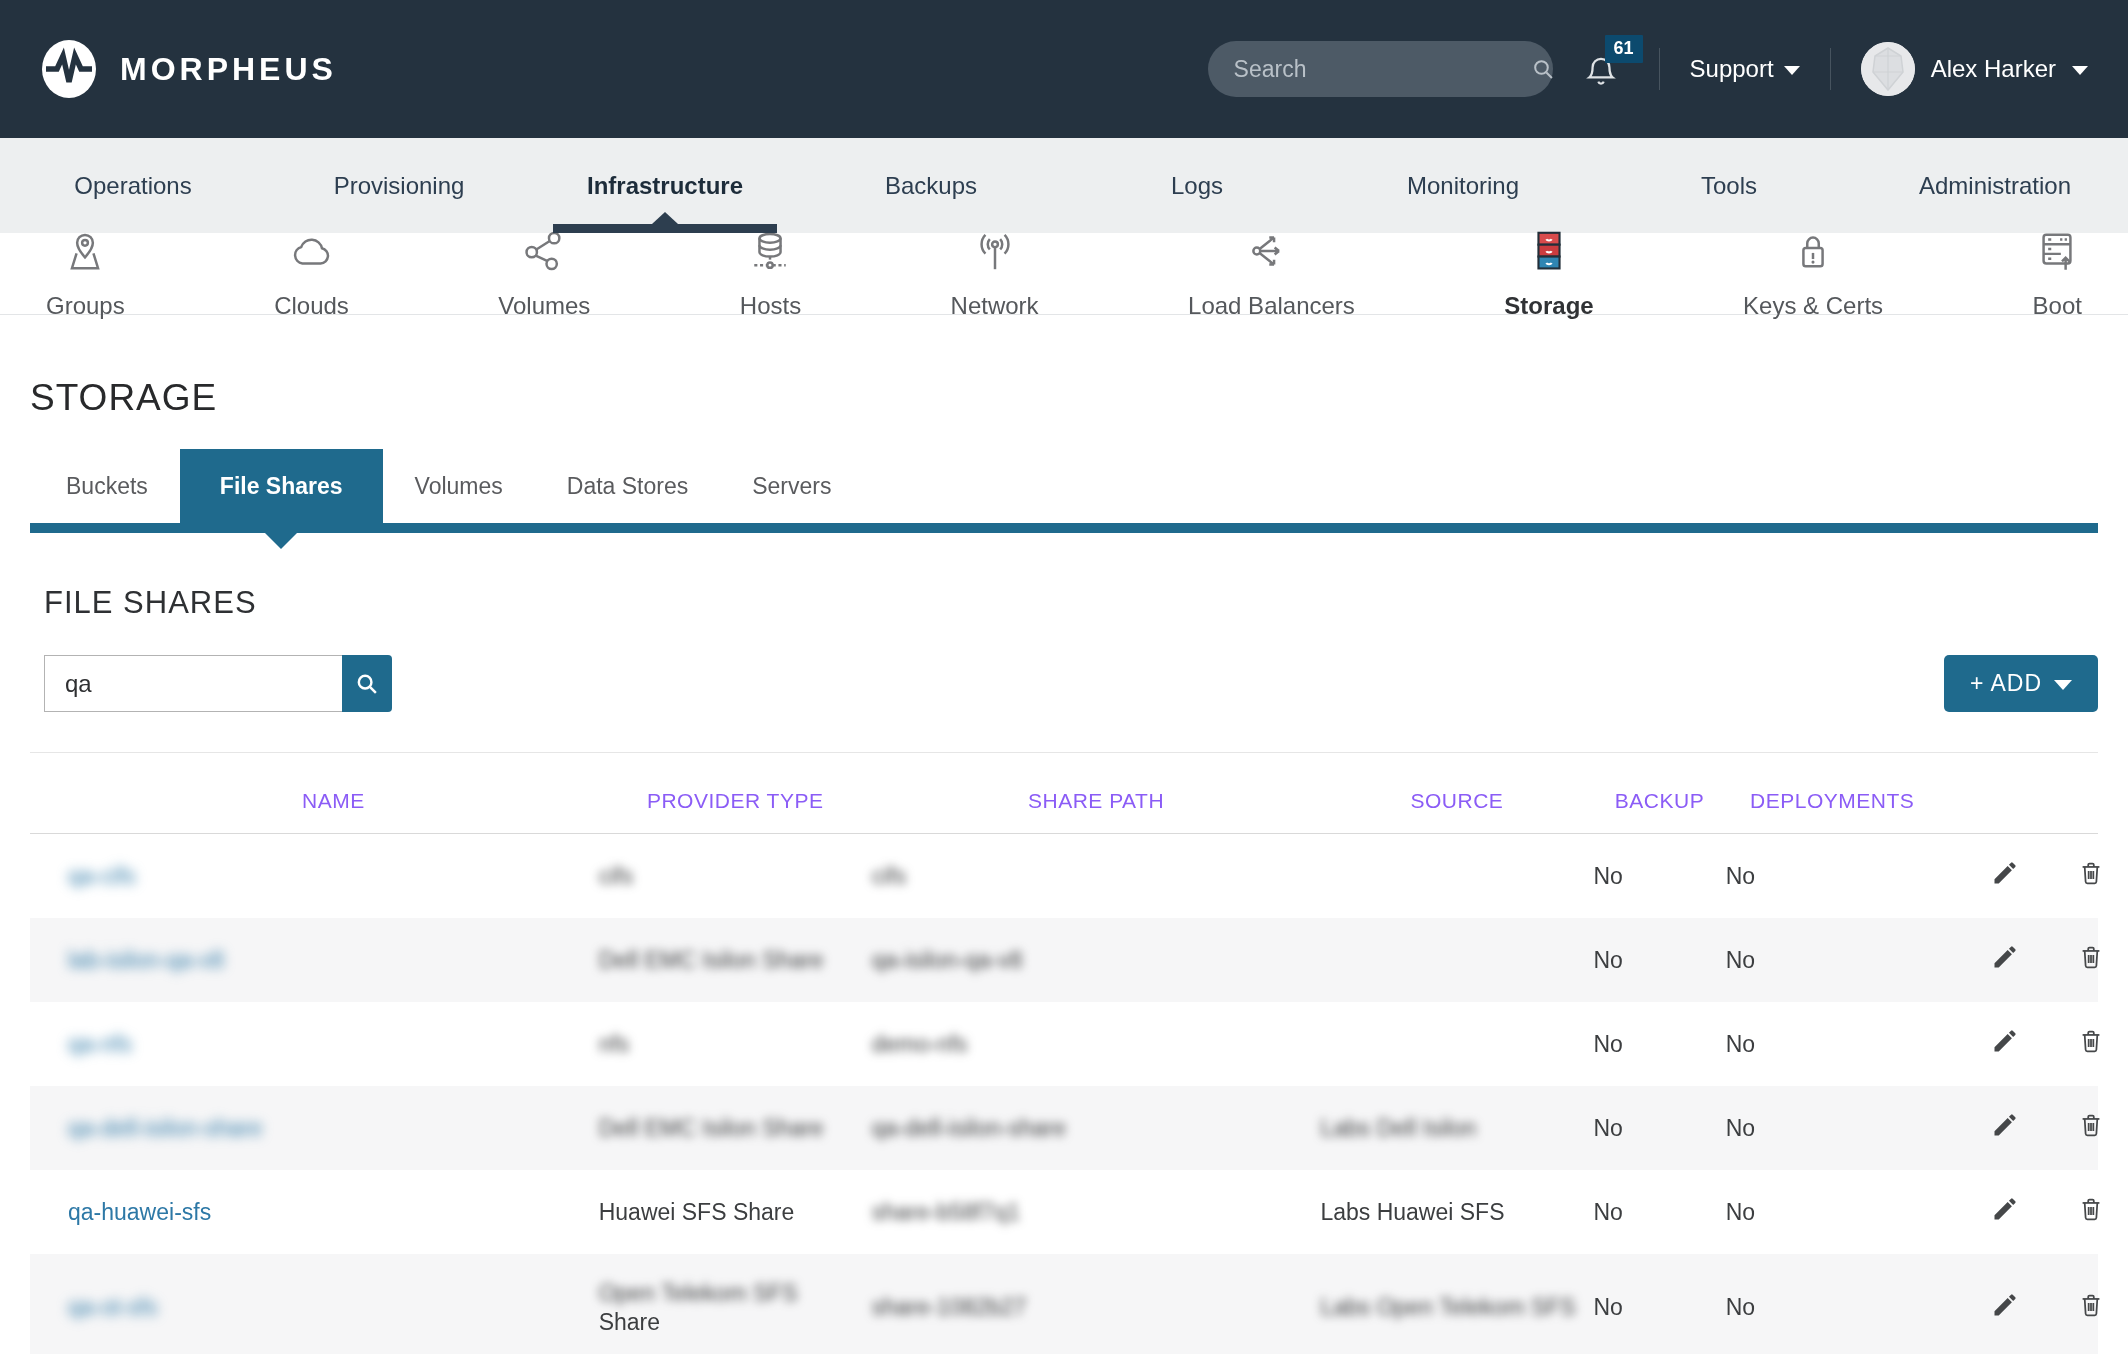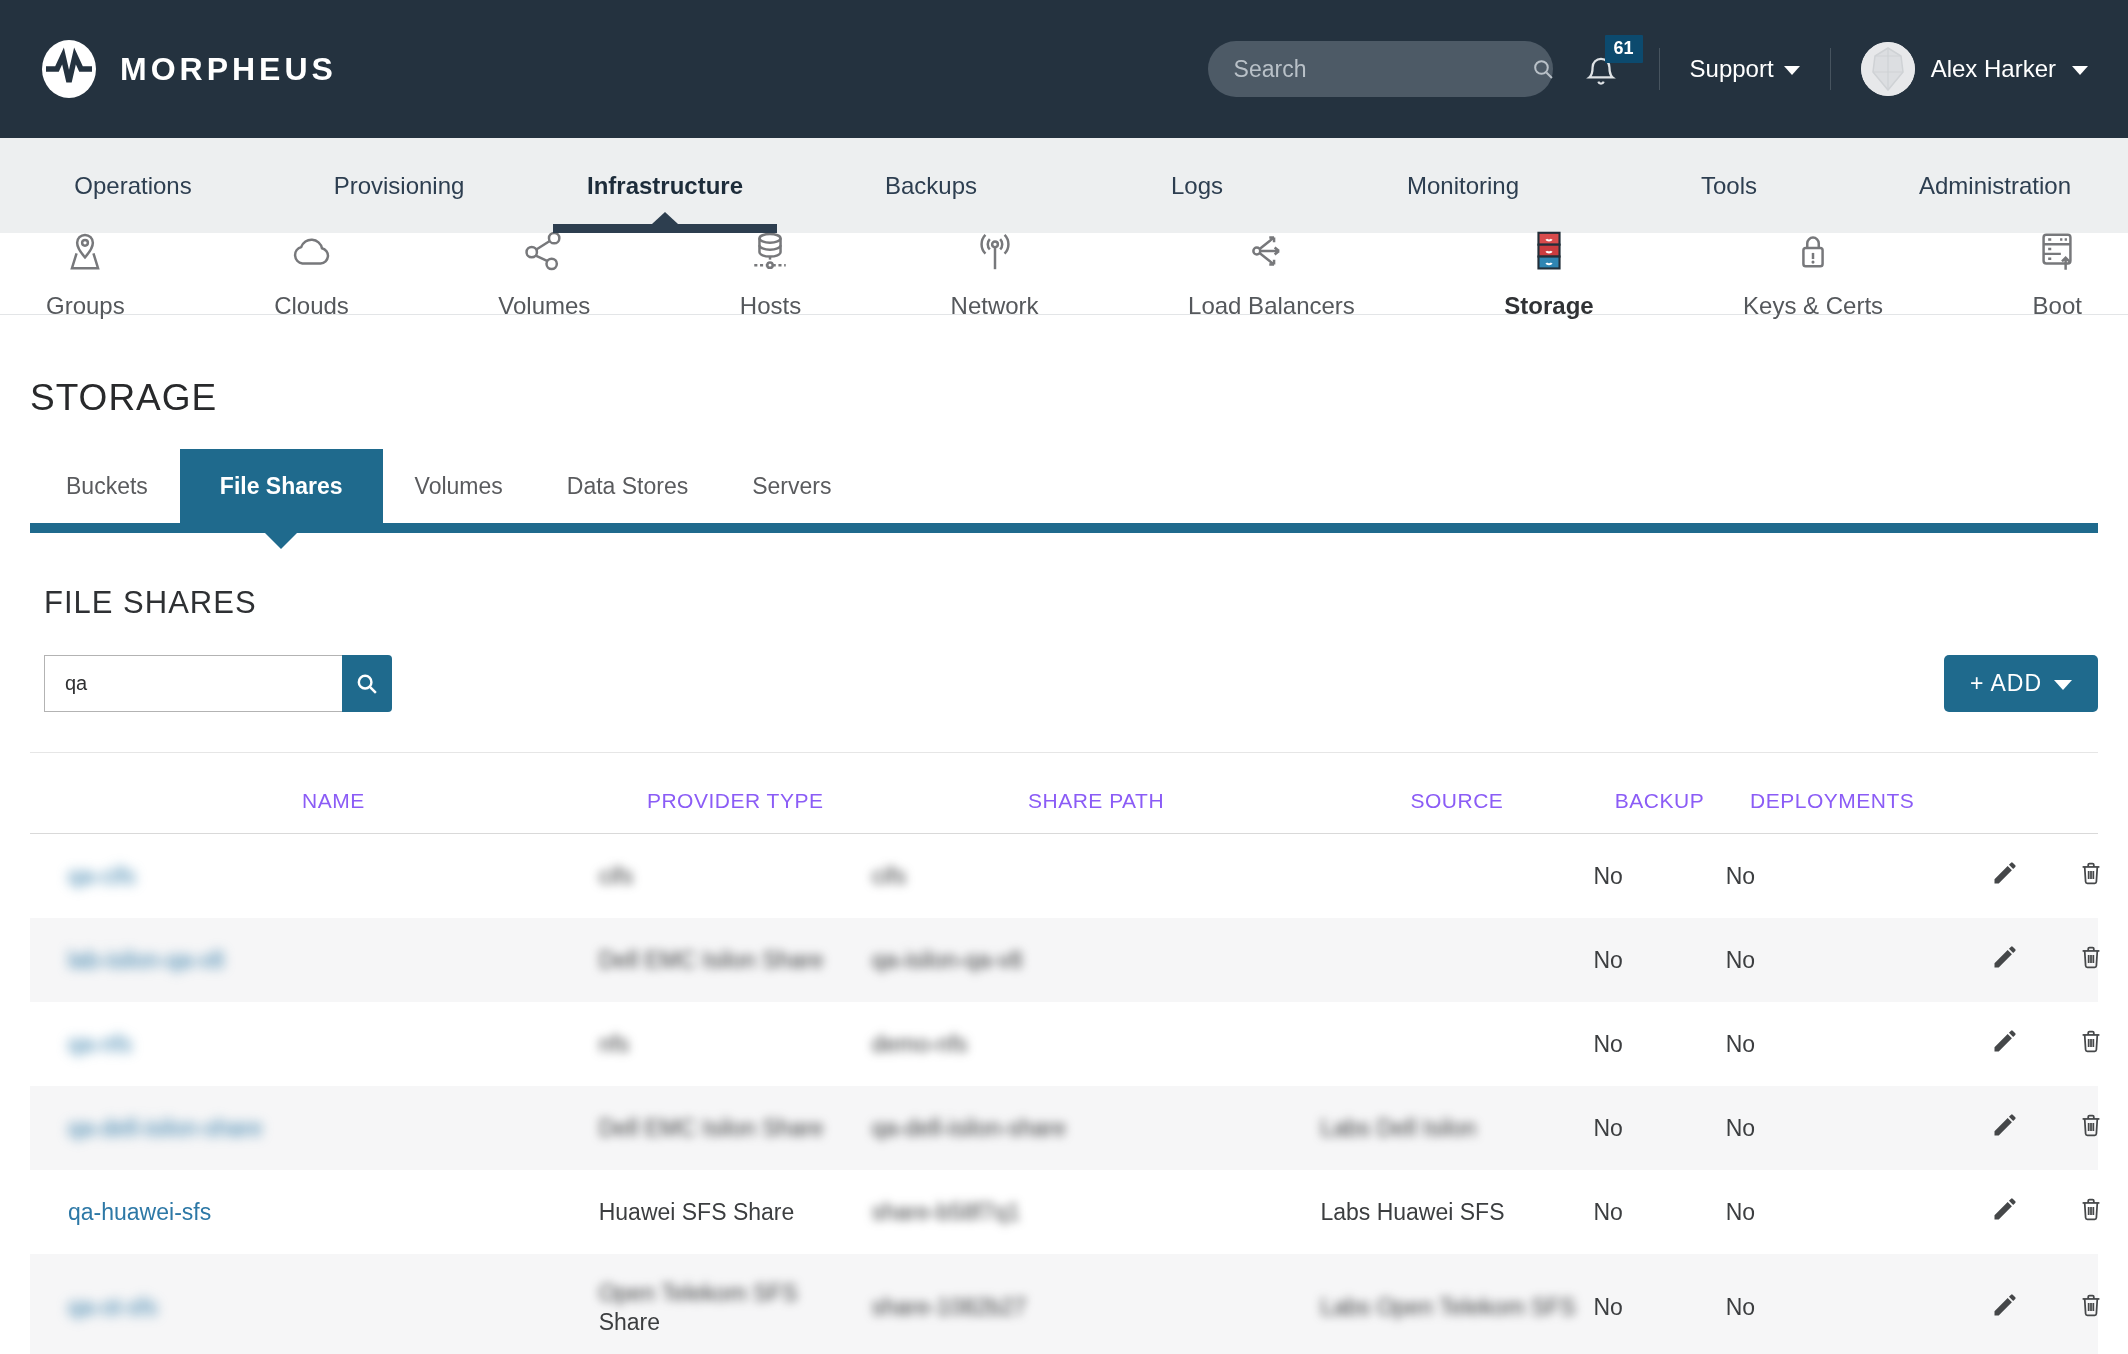--- a/index.html
+++ b/index.html
@@ -85,21 +85,21 @@
     border-top:16px solid #1f6a8d;
   }
   .tab-bar { height:10px; background:#1f6a8d; }
 
   h2.section-title { margin:52px 0 0 14px; font-size:31px; font-weight:400; color:#2e3033; letter-spacing:1px; }
 
   .controls { margin-top:34px; display:flex; align-items:center; justify-content:space-between; padding-left:14px; }
   .search-group { display:flex; }
   .search-group input {
     width:298px; height:57px; border:1px solid #b3b3b3; border-right:none;
-    font-size:20px; padding:0 20px; color:#2f3032; outline:none; font-family:inherit;
+    font-size:24px; padding:0 20px; color:#2f3032; outline:none; font-family:inherit;
   }
   .search-btn {
     width:50px; height:57px; background:#1f6a8d; border:none; cursor:pointer;
     display:flex; align-items:center; justify-content:center; border-radius:0 4px 4px 0;
   }
   .add-btn {
     height:57px; background:#1f6a8d; color:#fff; border:none; border-radius:5px;
     font-size:23px; letter-spacing:1px; padding:16px 26px; cursor:pointer;
     display:flex; align-items:center; gap:12px; font-family:inherit;
   }

